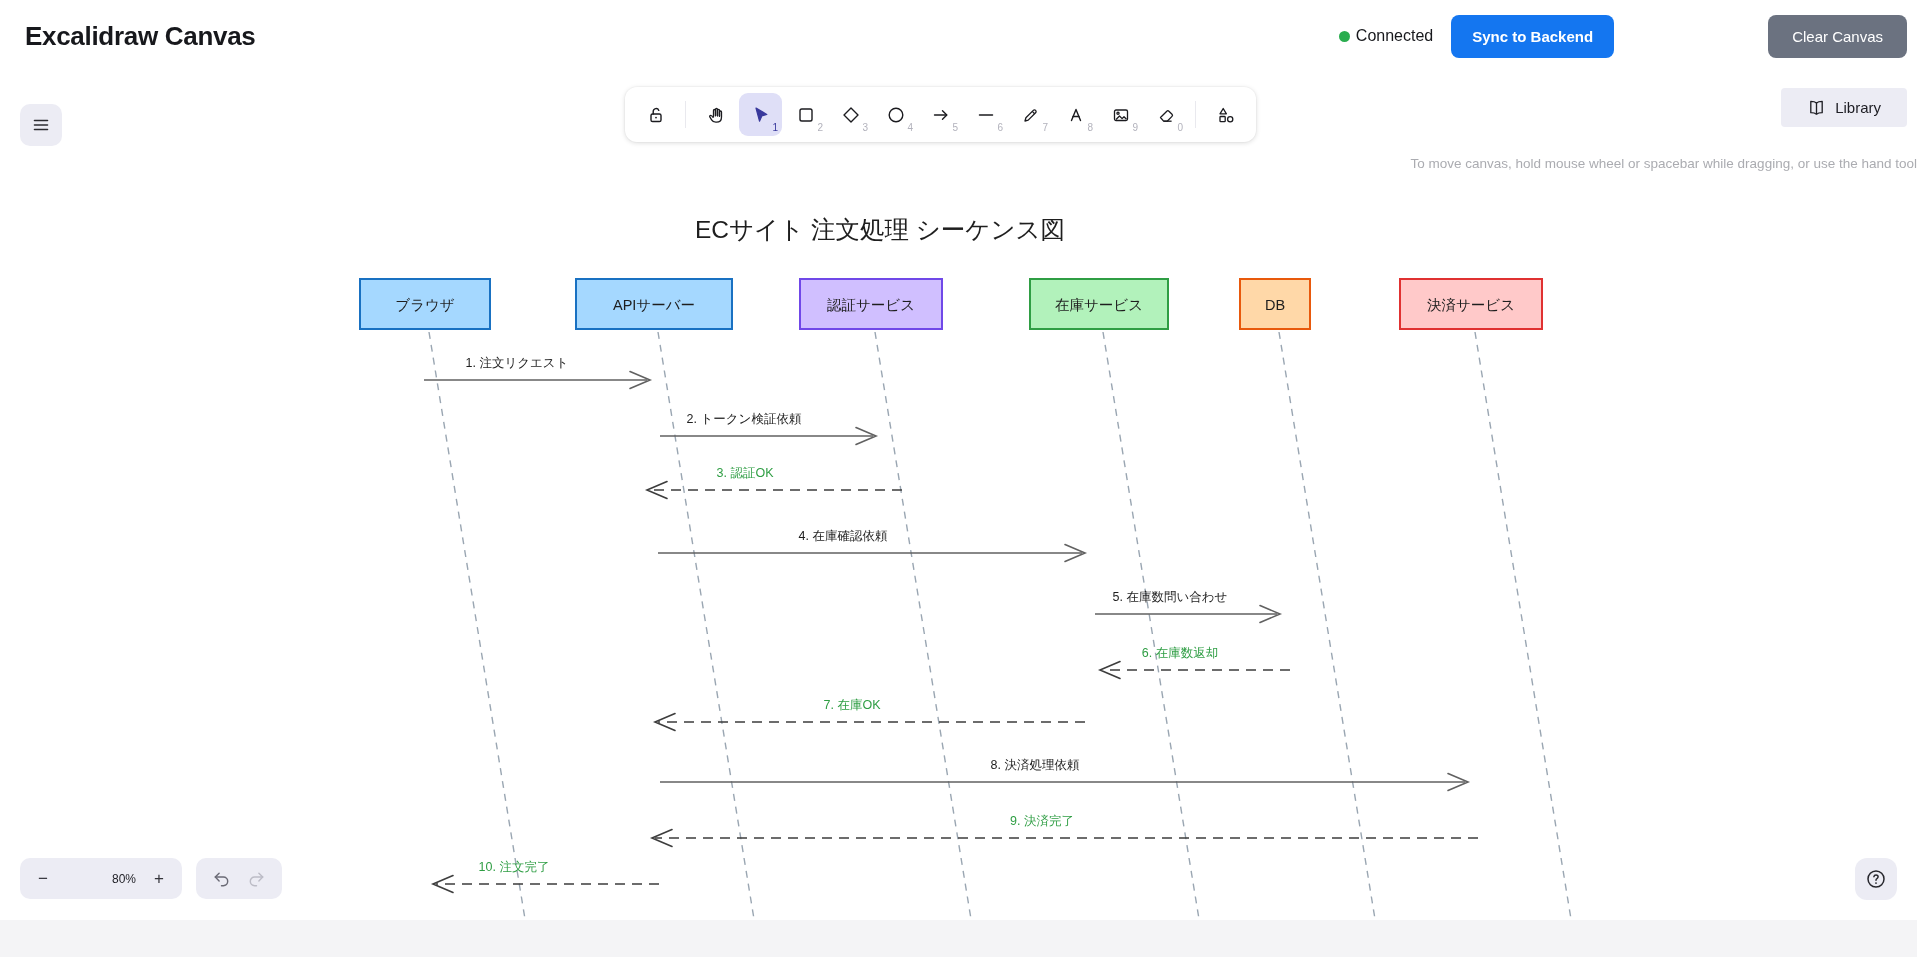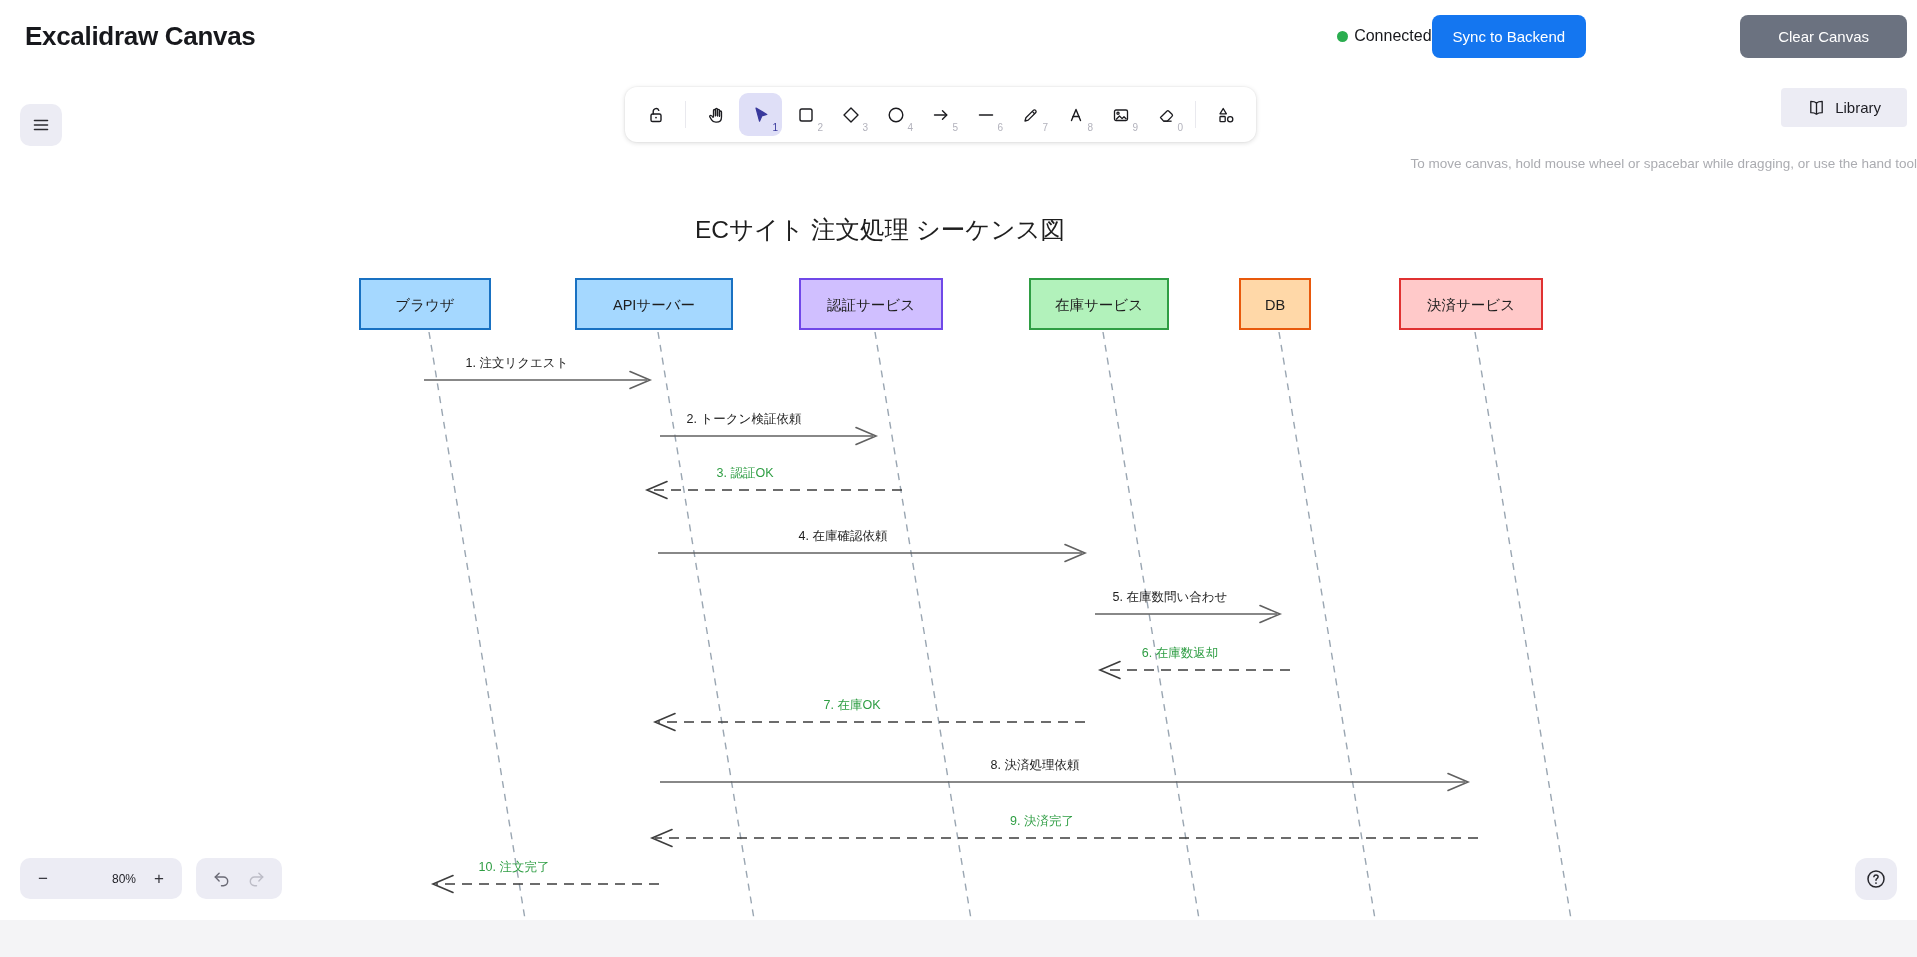--- a/index.html
+++ b/index.html
@@ -13,24 +13,24 @@
     --accent:#1476f0; --status-green:#2aad4f; --clear-gray:#6b7280;
     --active-bg:#dfdff7; --active-icon:#39399c; --island:#ececf4;
   }
   
   .app-header { position:absolute; top:0; left:0; right:0; height:72px;
     display:flex; align-items:center; padding:0 10px 0 25px; background:#fff; z-index:20; }
   .app-title { font-size:26px; font-weight:700; color:#17181c; margin:0; letter-spacing:-0.3px; }
   .status-group { margin-left:auto; display:flex; align-items:center; gap:6px; }
   .status-dot { width:11px; height:11px; border-radius:50%; background:var(--status-green); }
   .status-label { font-size:16px; color:#17181c; }
-  .sync-btn { background:var(--accent); color:#fff; border:none;
-    border-radius:8px; font-size:15px; font-weight:400; padding:13px 21px; font-family:inherit; cursor:pointer;text-align:center; }
+  .sync-btn { margin-left:18px; background:var(--accent); color:#fff; border:none;
+    border-radius:8px; font-size:15px; font-weight:700; padding:13px 21px; font-family:inherit; cursor:pointer;text-align:center; }
   .clear-btn { margin-left:154px; background:var(--clear-gray); color:#fff; border:none;
-    border-radius:8px; font-size:15px; font-weight:500; padding:13px 38px; font-family:inherit; cursor:pointer; }
+    border-radius:8px; font-size:15px; font-weight:500; padding:13px 24px; font-family:inherit; cursor:pointer; }
   
   .menu-btn { position:absolute; left:20px; top:104px; width:42px; height:42px; z-index:20;
     border:none; border-radius:10px; background:var(--island); display:flex; align-items:center; justify-content:center; cursor:pointer; }
   .toolbar { position:absolute; left:625px; top:87px; height:55px; z-index:20;
     background:#fff; border-radius:12px; box-shadow:0 1px 5px rgba(0,0,0,.14),0 0 0 1px rgba(0,0,0,.02);
     display:flex; align-items:center; padding:0 9px; gap:2px; }
   .tool { position:relative; width:43px; height:43px; border:none; background:transparent;
     border-radius:9px; display:flex; align-items:center; justify-content:center; color:#1b1b1f; cursor:pointer; }
   .tool.active { background:var(--active-bg); color:var(--active-icon); }
   .tool .shortcut { position:absolute; right:4px; bottom:3px; font-size:10px; color:#b2b2bc; }

